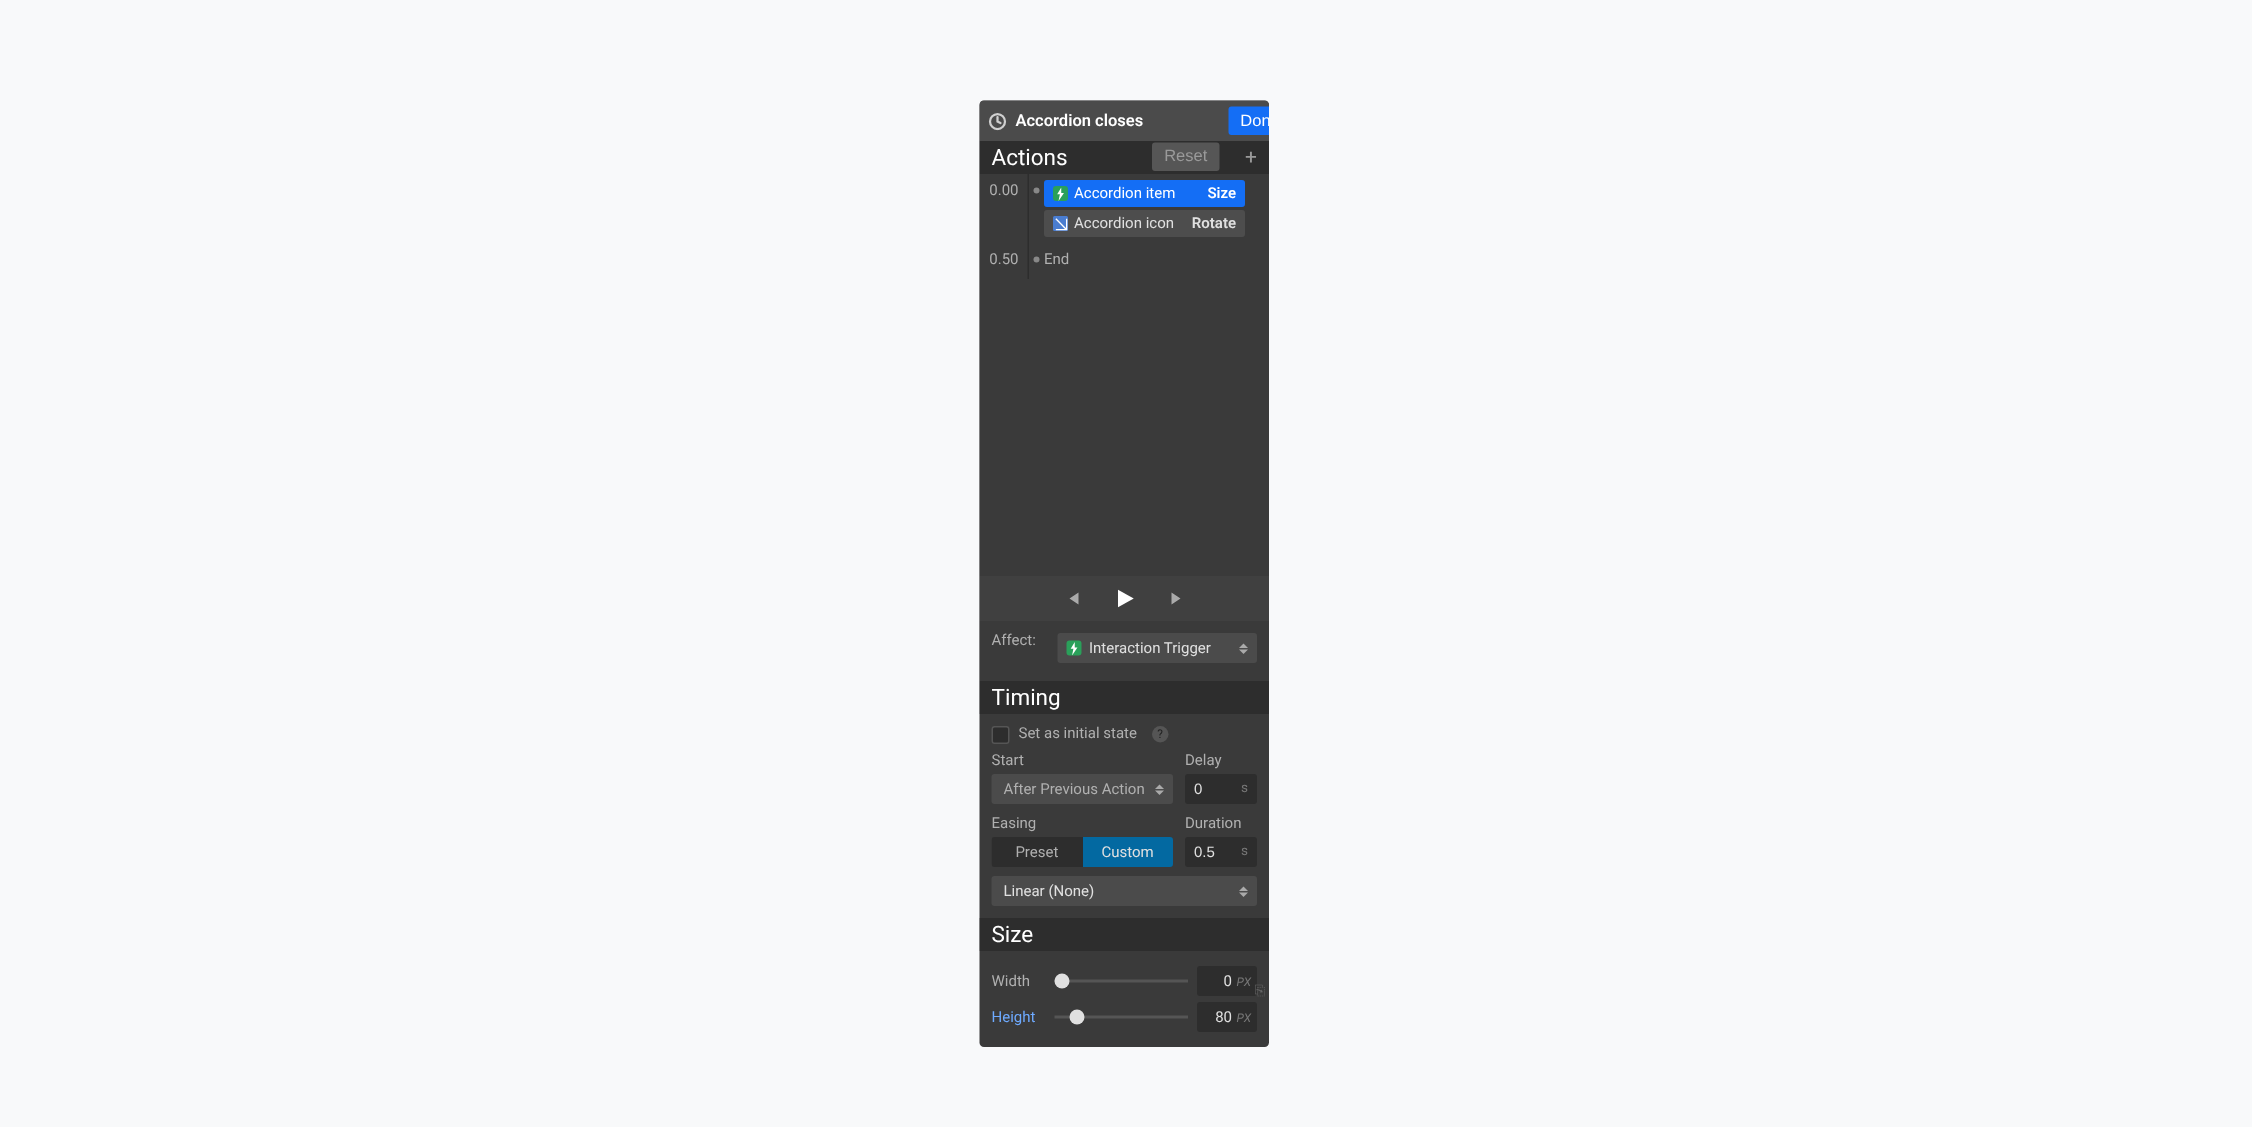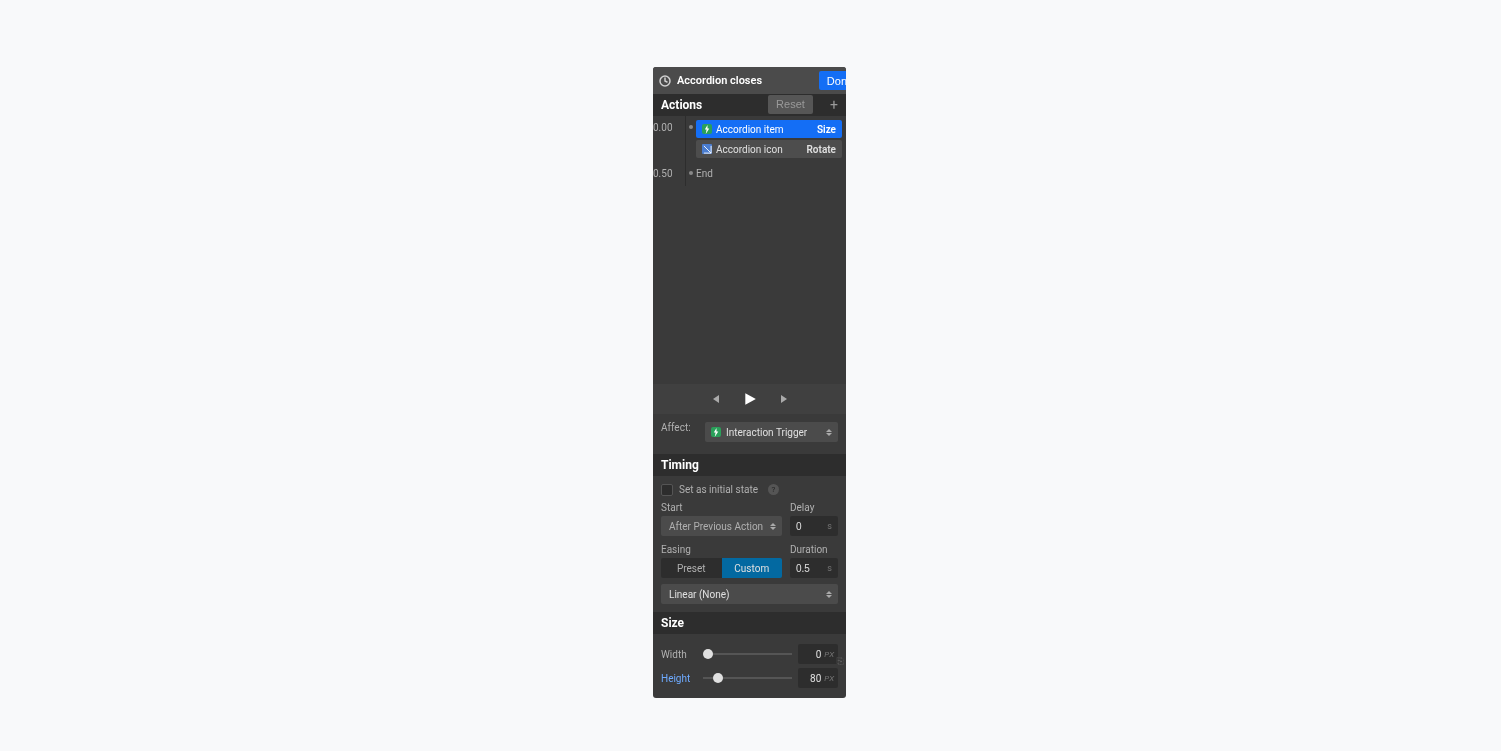--- a/index.html
+++ b/index.html
@@ -36,34 +36,34 @@
 .btn-done { background: #146ef5; color: #fff; font-weight: 500; }
 
 .section-bar {
   display: flex;
   align-items: center;
   justify-content: space-between;
   height: 22px;
   background: #2d2d2d;
   padding: 0 8px;
 }
-.section-title { color: #fff; font-weight: 700; font-size: 12px; }
+.section-title { color: #fff; font-weight: 400; font-size: 15px; }
 .plus-icon { color: #9a9a9a; cursor: pointer; font-size: 14px; line-height: 1; }
 
 .timeline {
   background: #3a3a3a;
   height: 268px;
   display: flex;
   flex-direction: column;
 }
 .tl-section { display: flex; }
-.tl-time { width: 33px; padding-right: 6px; color: #b0b0b0; font-size: 10px; padding-top: 6px; border-right: 1px solid #2d2d2d; }
+.tl-time { width: 33px; text-align: right; padding-right: 6px; color: #b0b0b0; font-size: 10px; padding-top: 6px; border-right: 1px solid #2d2d2d; }
 .tl-dot { width: 10px; display: flex; justify-content: center; padding-top: 9px; }
 .tl-dot-inner { width: 4px; height: 4px; border-radius: 50%; background: #888; }
-.tl-items { flex: 1; padding: 4px 4px 4px 0; display: flex; flex-direction: column; gap: 2px; }
+.tl-items { flex: 1; padding: 4px 16px 4px 0; display: flex; flex-direction: column; gap: 2px; }
 .tl-row {
   height: 18px;
   border-radius: 2px;
   display: flex;
   align-items: center;
   padding: 0 6px;
   gap: 4px;
   font-size: 10px;
 }
 .tl-row.sel { background: #146ef5; color: #fff; }

